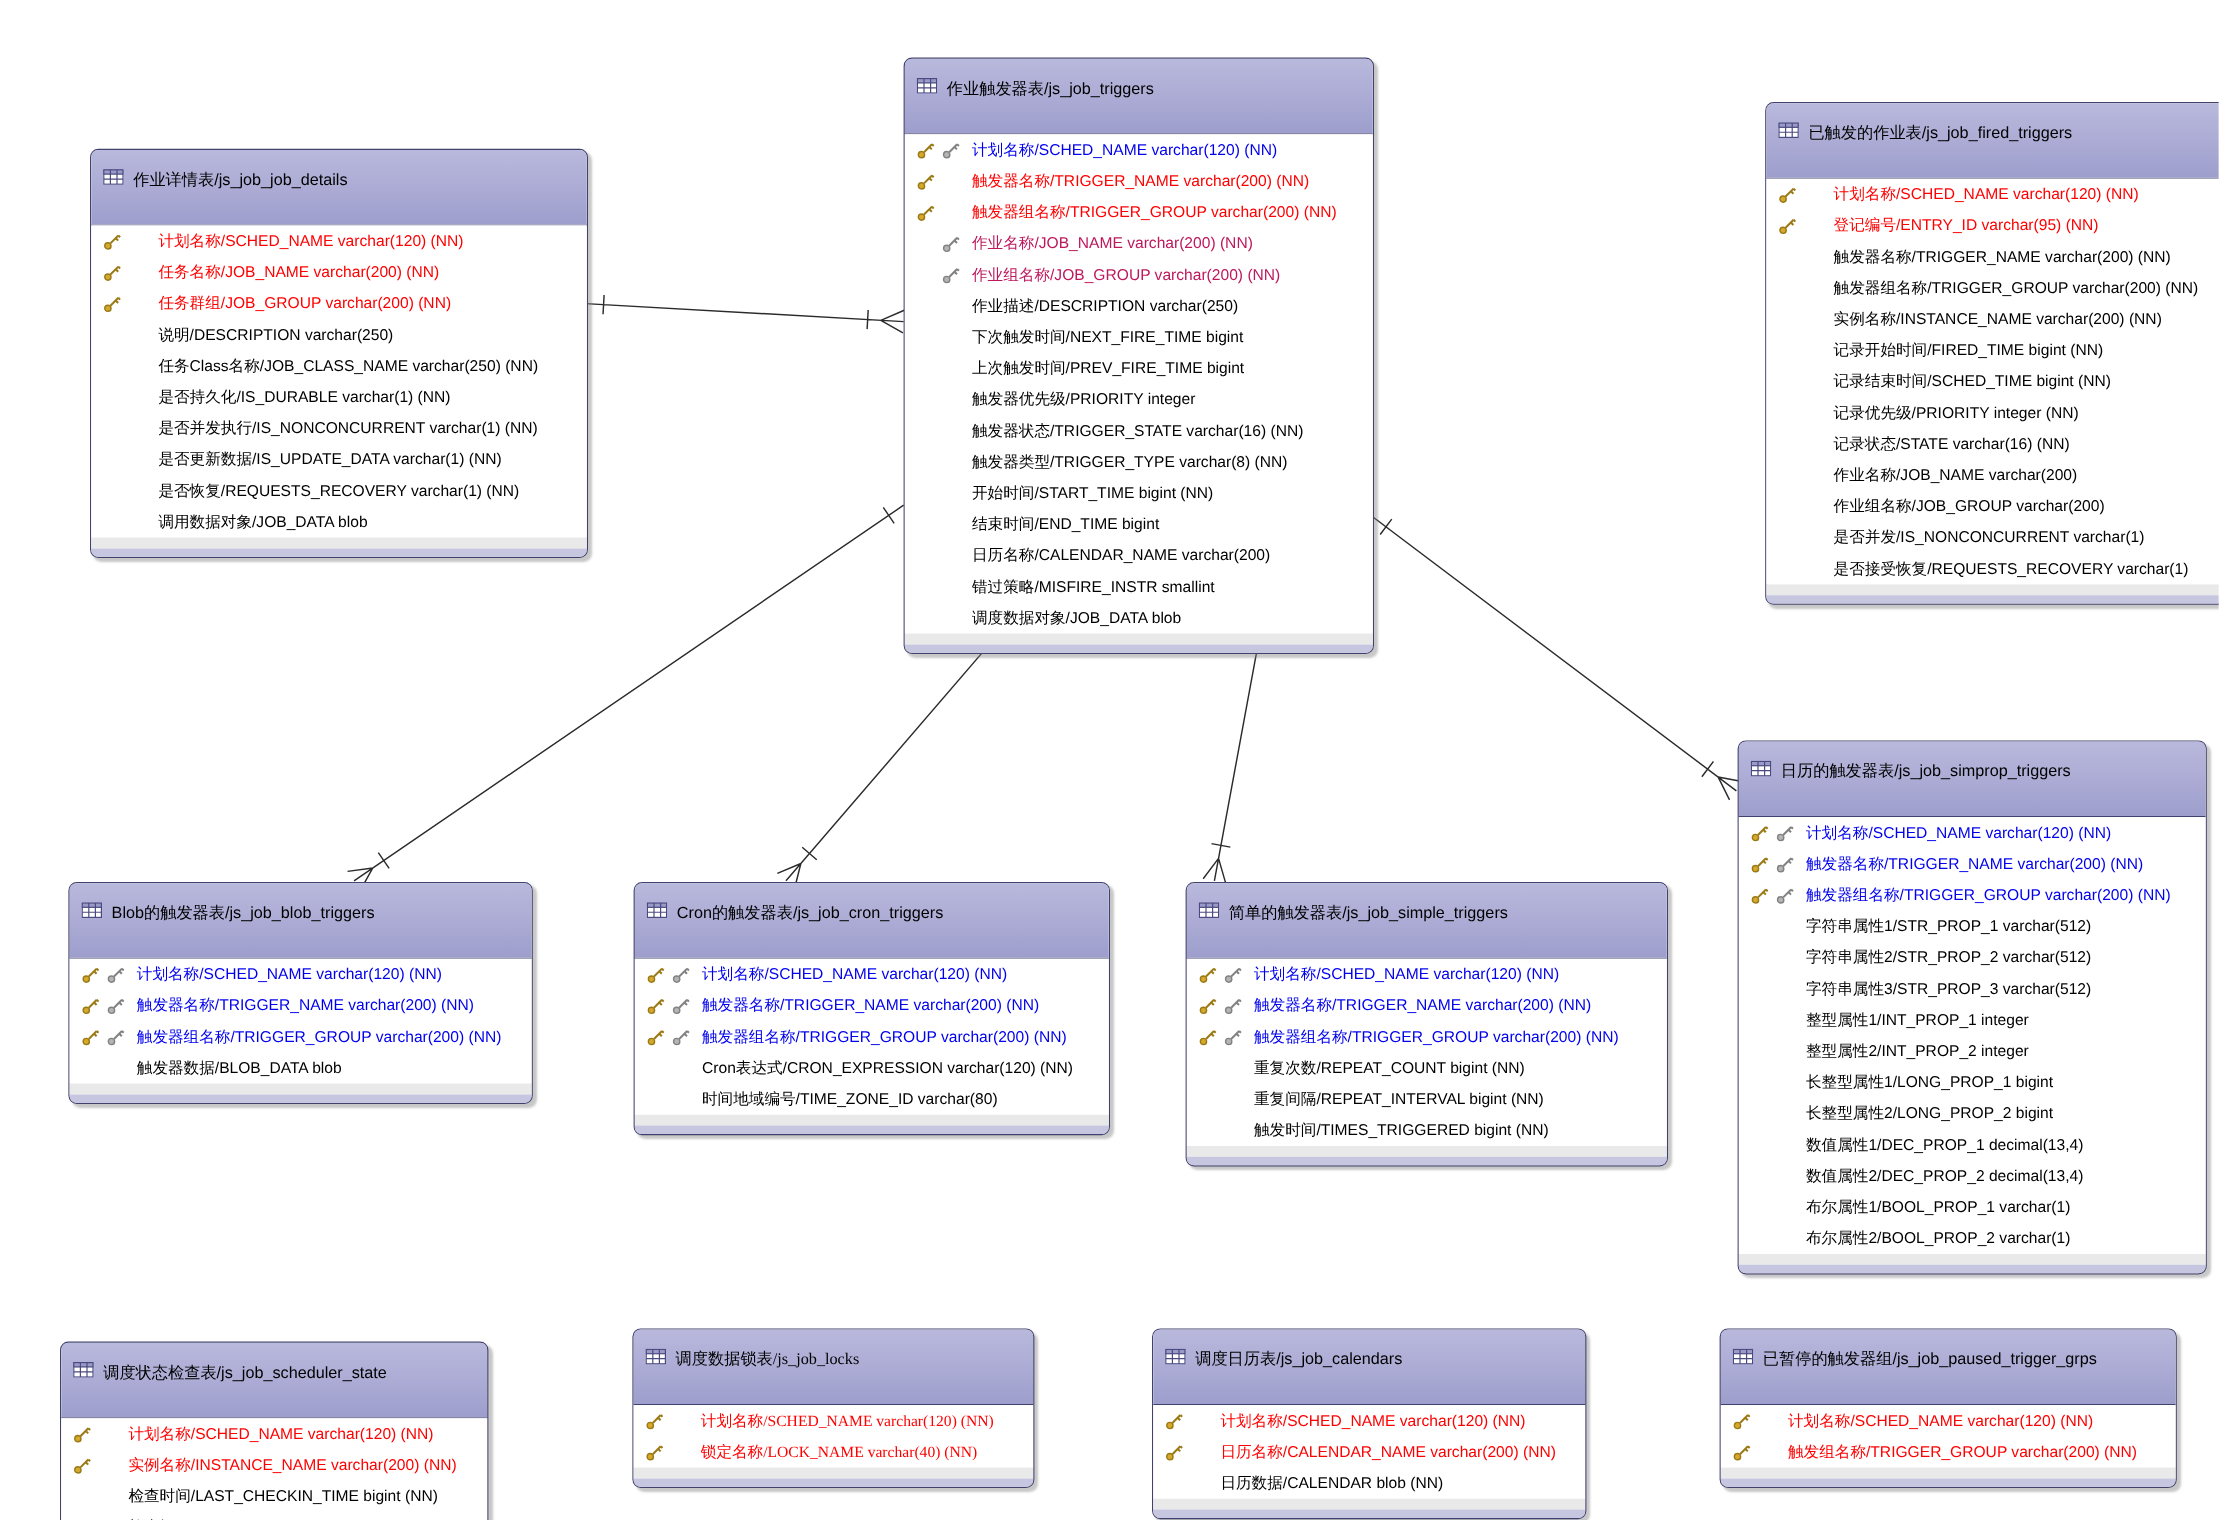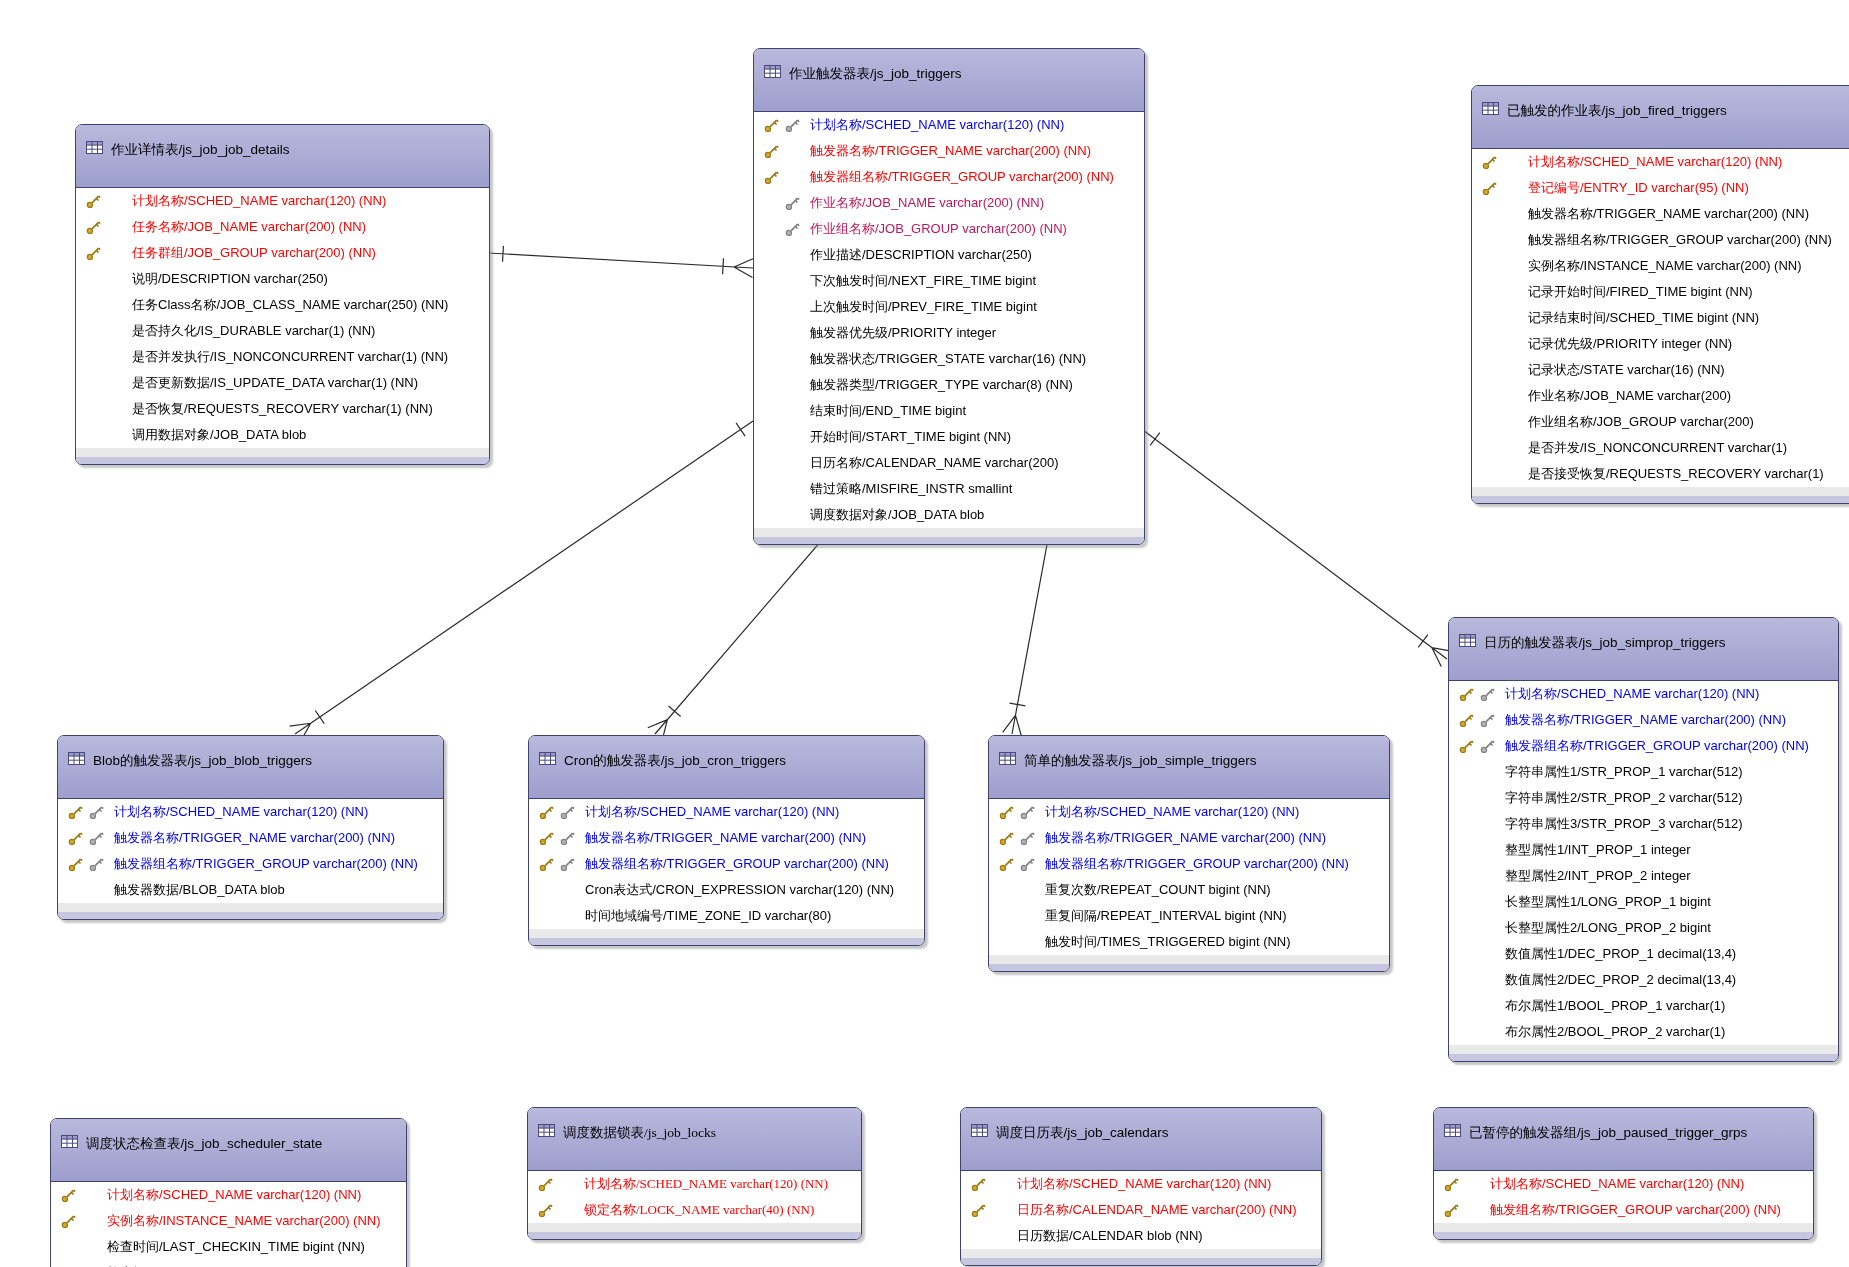--- a/index.html
+++ b/index.html
@@ -208,26 +208,26 @@
           <span class="lbl c-black">触发器状态/TRIGGER_STATE varchar(16) (NN)</span>
         </div>
         <div class="row">
           <span class="k"></span>
           <span class="k"></span>
           <span class="lbl c-black">触发器类型/TRIGGER_TYPE varchar(8) (NN)</span>
         </div>
         <div class="row">
           <span class="k"></span>
           <span class="k"></span>
+          <span class="lbl c-black">开始时间/START_TIME bigint (NN)</span>
+        </div>
+        <div class="row">
+          <span class="k"></span>
+          <span class="k"></span>
           <span class="lbl c-black">结束时间/END_TIME bigint</span>
-        </div>
-        <div class="row">
-          <span class="k"></span>
-          <span class="k"></span>
-          <span class="lbl c-black">开始时间/START_TIME bigint (NN)</span>
         </div>
         <div class="row">
           <span class="k"></span>
           <span class="k"></span>
           <span class="lbl c-black">日历名称/CALENDAR_NAME varchar(200)</span>
         </div>
         <div class="row">
           <span class="k"></span>
           <span class="k"></span>
           <span class="lbl c-black">错过策略/MISFIRE_INSTR smallint</span>

